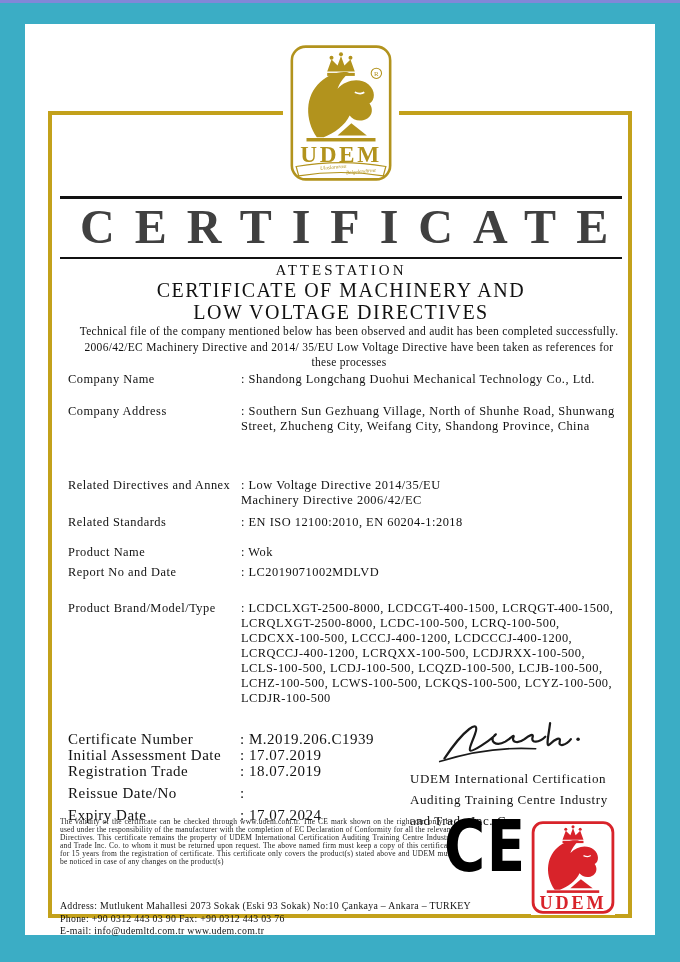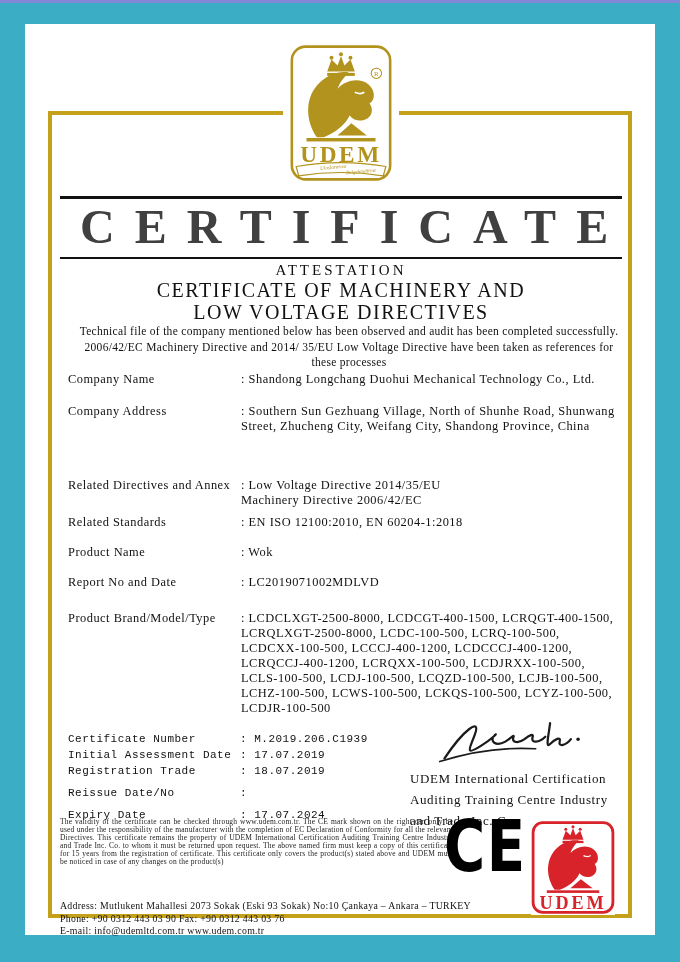--- a/index.html
+++ b/index.html
@@ -29,25 +29,25 @@
     font-size:11.5px; line-height:15.5px; letter-spacing:0.3px; color:#111; }
 
   .fields { position:absolute; left:43px; top:348px; width:556px; color:#111; }
   .field-row { display:flex; font-size:12.4px; line-height:15px; letter-spacing:0.5px; }
   .field-label { width:173px; flex:0 0 173px; }
   .field-value { flex:1; white-space:pre-line; }
   .field-row:nth-of-type(1){ margin-bottom:17px; }
   .field-row:nth-of-type(2){ margin-bottom:8px; }
   .field-row:nth-of-type(3){ margin-bottom:7px;margin-top:44px;  }
   .field-row:nth-of-type(4){ margin-bottom:15px; }
-  .field-row:nth-of-type(5){ margin-bottom:15px; }
+  .field-row:nth-of-type(5){ margin-bottom:5px; }
   .field-row:nth-of-type(6){ margin-bottom:21px; }
 
   .cert-info { position:absolute; left:43px; top:707px; width:350px; color:#111; }
-  .cert-row { display:flex; font-size:11px; line-height:16px; letter-spacing:0.5px;font-family:Liberation Mono, monospace; }
+  .cert-row { display:flex; font-size:15px; line-height:16px; letter-spacing:0.5px; }
   .cert-row:nth-of-type(3){ margin-bottom:6px; }
   .cert-row:nth-of-type(4){ margin-bottom:6px; }
   .cert-label { width:172px; flex:0 0 172px; }
   .cert-value { flex:1; }
 
   .signature-block { position:absolute; left:385px; top:688px; width:218px; color:#111; }
   .signature-svg { width:185px; height:56px; margin-left:14px; display:block; }
   .issuer-name { font-size:13px; line-height:21px; letter-spacing:0.6px; white-space:pre-line; }
 
   .legal { position:absolute; left:35px; top:794px; width:393px; font-size:7.5px; line-height:8px;

